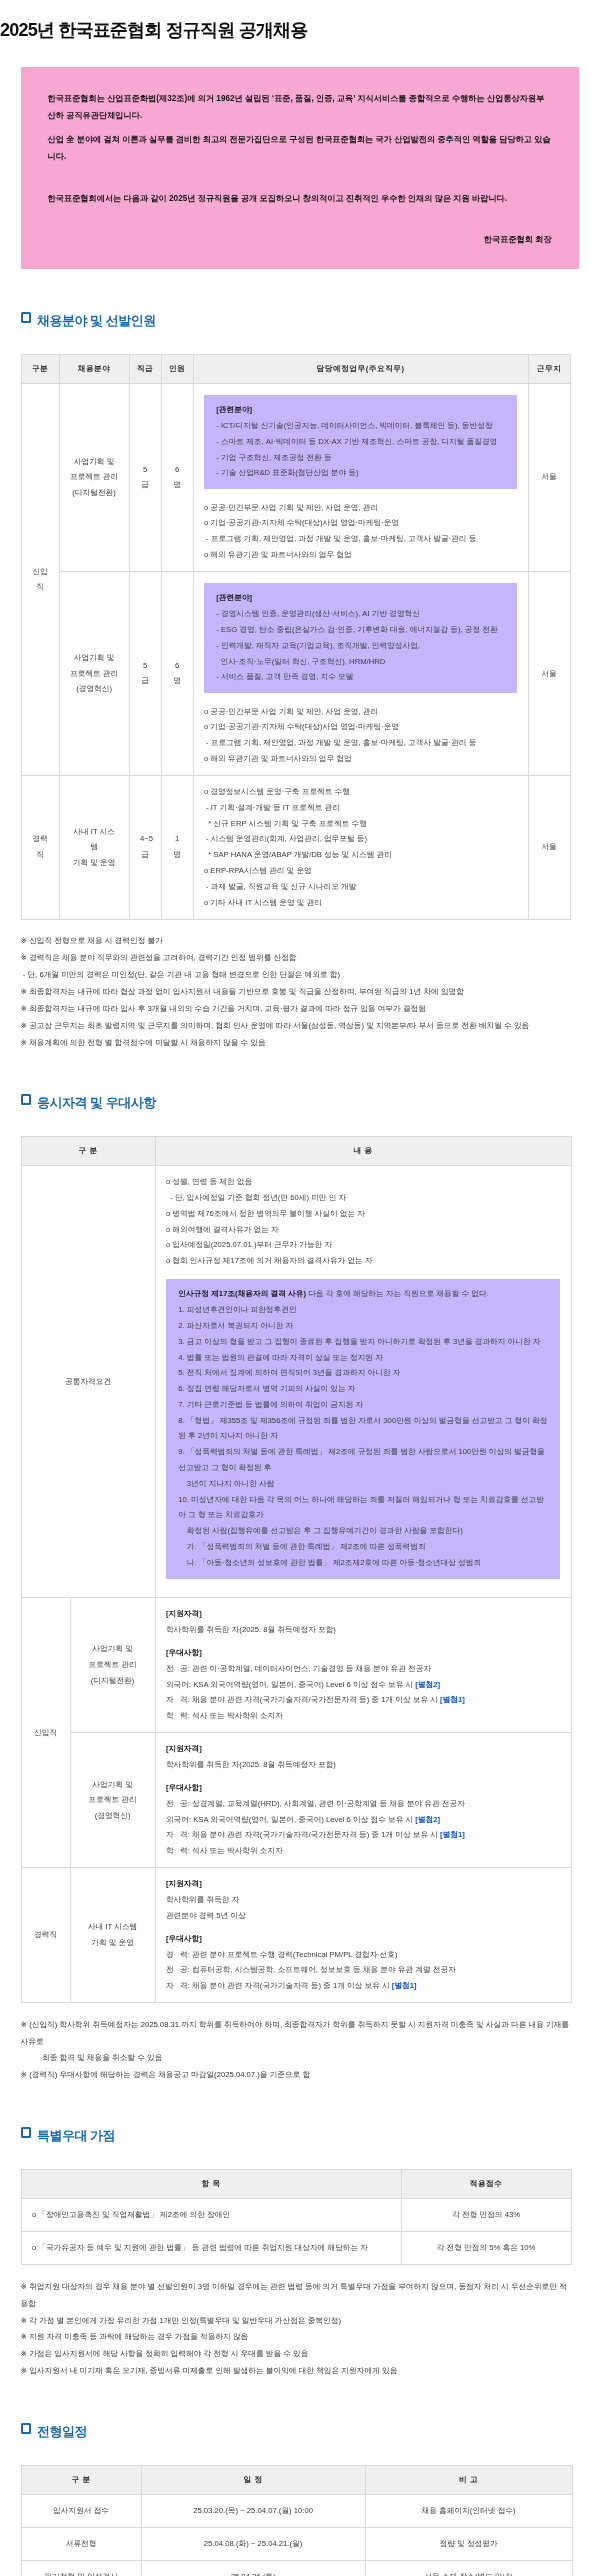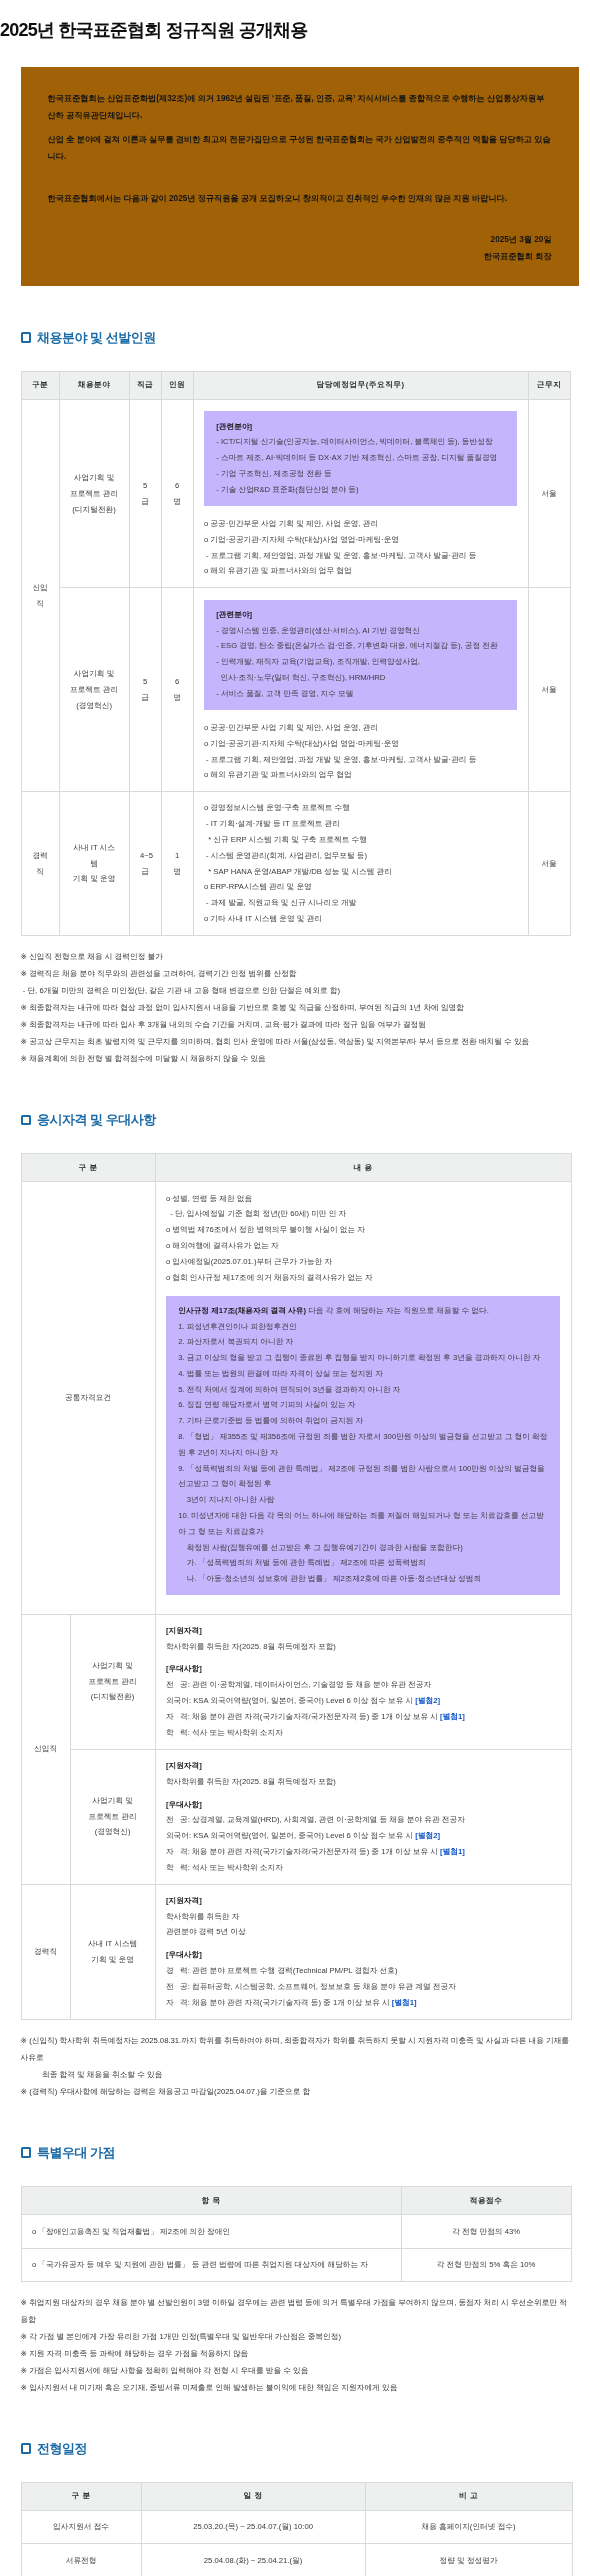--- a/index.html
+++ b/index.html
@@ -1,24 +1,24 @@
 <!DOCTYPE html>
 <html style="font-size:8.2px"><head>
 <meta charset="utf-8">
 <style>
   html,body{margin:0;padding:0;background:#fff;}
   body{width:591px;font-family:"Liberation Sans","DejaVu Sans",sans-serif;color:#3a3a3a;}
   .pre{white-space:pre-wrap;}
   .doc-title{text-align:left;font-size:18px;font-weight:800;color:#0f0f0f;letter-spacing:-0.8px;margin:17.5px 0 25px;}
-  .intro-box{background:#a16207;margin:0 12.4px 0 20.6px;padding:23px 27px 20.6px;font-size:8.2px;font-weight:700;color:#141414;}
+  .intro-box{background:#f9a8d4;margin:0 12.4px 0 20.6px;padding:23px 27px 20.6px;font-size:8.2px;font-weight:700;color:#141414;}
   .intro-box .p{line-height:2.1;margin:0 0 7.2px;}
   .intro-box .gap{height:17.5px;}
   .intro-sign{text-align:right;line-height:2.0;}
   .section{margin:0 20.6px;}
-  .sec-h{display:flex;align-items:center;gap:5.7px;color:#1c6ba7;font-size:13px;font-weight:800;letter-spacing:-0.5px;margin:43px 0 15.5px;}
+  .sec-h{display:flex;align-items:flex-start;gap:5.7px;color:#1c6ba7;font-size:13px;font-weight:800;letter-spacing:-0.5px;margin:43px 0 15.5px;}
   .sq-icon{width:6.7px;height:6.7px;border:2.1px solid #1c6ba7;border-radius:1.5px;flex:0 0 auto;}
   table.t{width:100%;border-collapse:collapse;font-size:7.7px;table-layout:fixed;margin-top:24px;}
   .t th{background:#eef0f0;border:0.5px solid #d8dada;padding:8.8px 4.1px;font-weight:700;color:#2e2e2e;letter-spacing:0.5px;}
   .t td{border:0.5px solid #d8dada;padding:8.2px 10.3px;line-height:2.05;vertical-align:middle;color:#3a3a3a;}
   .center{text-align:center;}
   .graybox{background:#c4b5fd;padding:7.2px 12.4px 8.2px;margin:3.1px 0 10.3px;line-height:2.05;}
   .boxtitle{font-weight:800;color:#1d1d1d;}
   .notes{margin-top:13.4px;font-size:7.7px;line-height:2.2;color:#333;}
   .link{color:#1356c8;font-weight:700;text-decoration:none;cursor:pointer;}
   .spacer-b{height:7.2px;}
@@ -28,21 +28,20 @@
 
 <div class="doc-title">2025년 한국표준협회 정규직원 공개채용</div>
 
 <div class="intro-box">
   <div class="p pre">한국표준협회는 산업표준화법(제32조)에 의거 1962년 설립된 ‘표준, 품질, 인증, 교육’ 지식서비스를 종합적으로 수행하는 산업통상자원부 산하 공직유관단체입니다.</div>
   <div class="p pre">산업 全 분야에 걸쳐 이론과 실무를 겸비한 최고의 전문가집단으로 구성된 한국표준협회는 국가 산업발전의 중추적인 역할을 담당하고 있습니다.</div>
   <div class="gap"></div>
   <div class="p pre">한국표준협회에서는 다음과 같이 2025년 정규직원을 공개 모집하오니 창의적이고 진취적인 우수한 인재의 많은 지원 바랍니다.</div>
   <div class="gap"></div>
   <div class="intro-sign">
-    <div>2025년 3월 20일</div>
     <div>한국표준협회 회장</div>
   </div>
 </div>
 
 <div class="section">
   <div class="sec-h">
     <span class="sq-icon"></span>
     <span>채용분야 및 선발인원</span>
   </div>
   <table class="t">

